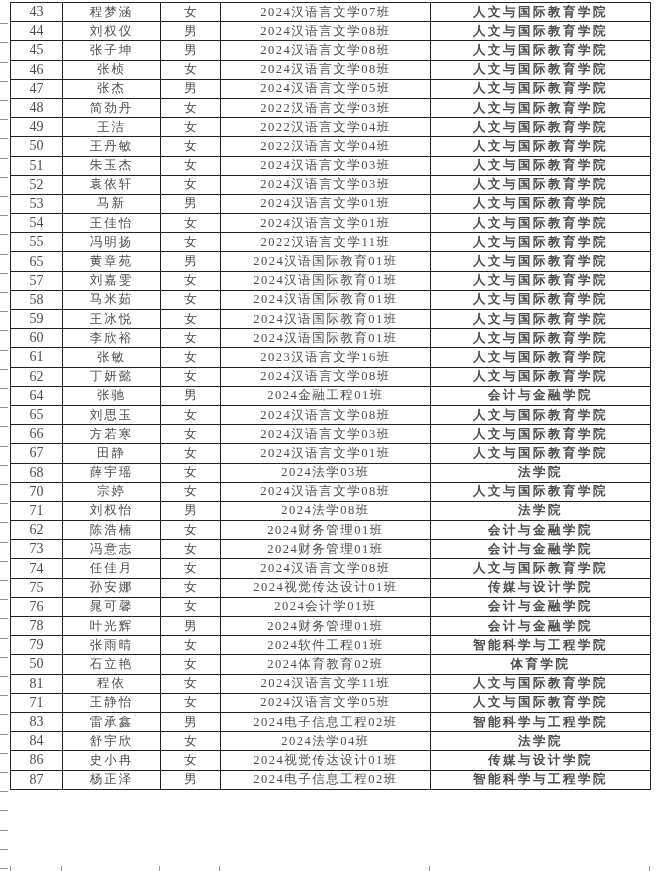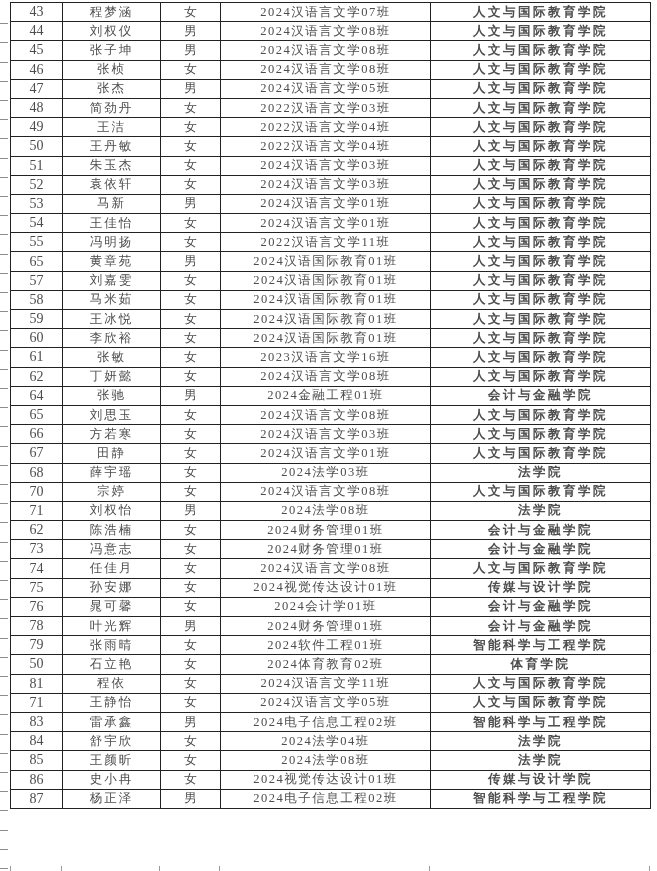--- a/index.html
+++ b/index.html
@@ -360,27 +360,20 @@
           <td class="col-college">智能科学与工程学院</td>
         </tr>
         <tr>
           <td class="col-no">84</td>
           <td class="col-name">舒宇欣</td>
           <td class="col-gender">女</td>
           <td class="col-class">2024法学04班</td>
           <td class="col-college">法学院</td>
         </tr>
         <tr>
-          <td class="col-no">85</td>
-          <td class="col-name">王颜昕</td>
-          <td class="col-gender">女</td>
-          <td class="col-class">2024法学08班</td>
-          <td class="col-college">法学院</td>
-        </tr>
-        <tr>
           <td class="col-no">86</td>
           <td class="col-name">史小冉</td>
           <td class="col-gender">女</td>
           <td class="col-class">2024视觉传达设计01班</td>
           <td class="col-college">传媒与设计学院</td>
         </tr>
         <tr>
           <td class="col-no">87</td>
           <td class="col-name">杨正泽</td>
           <td class="col-gender">男</td>

